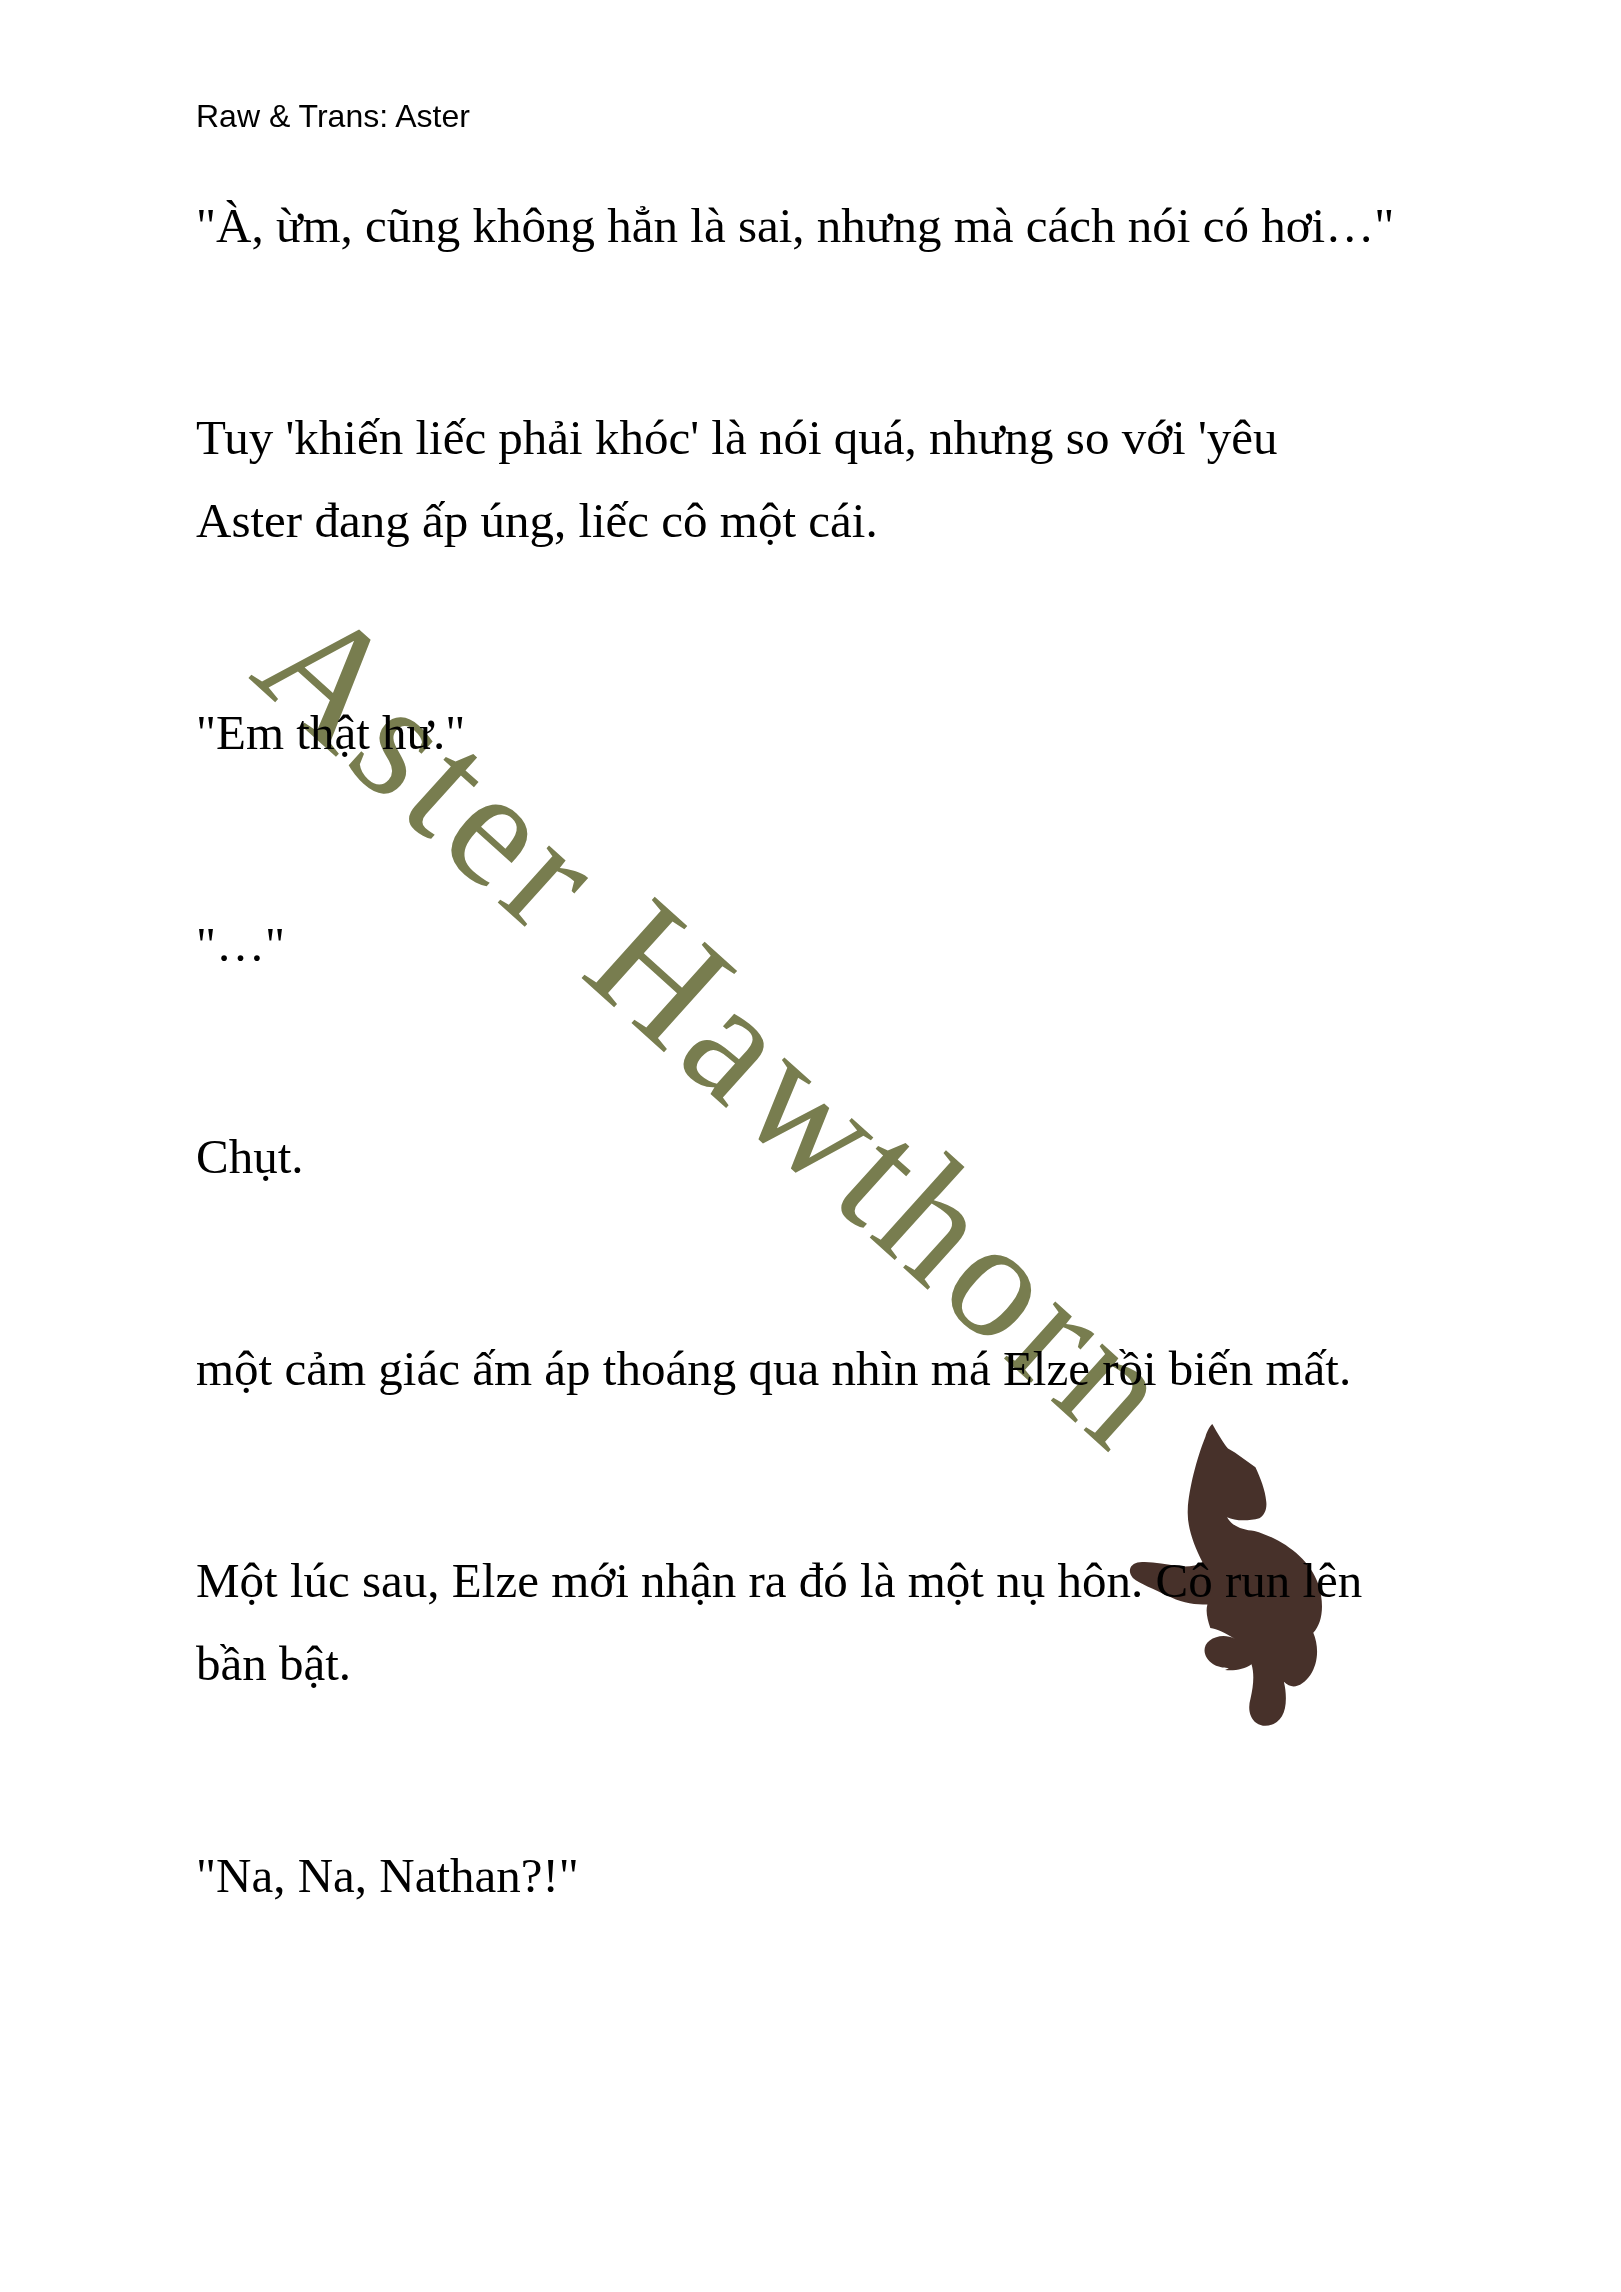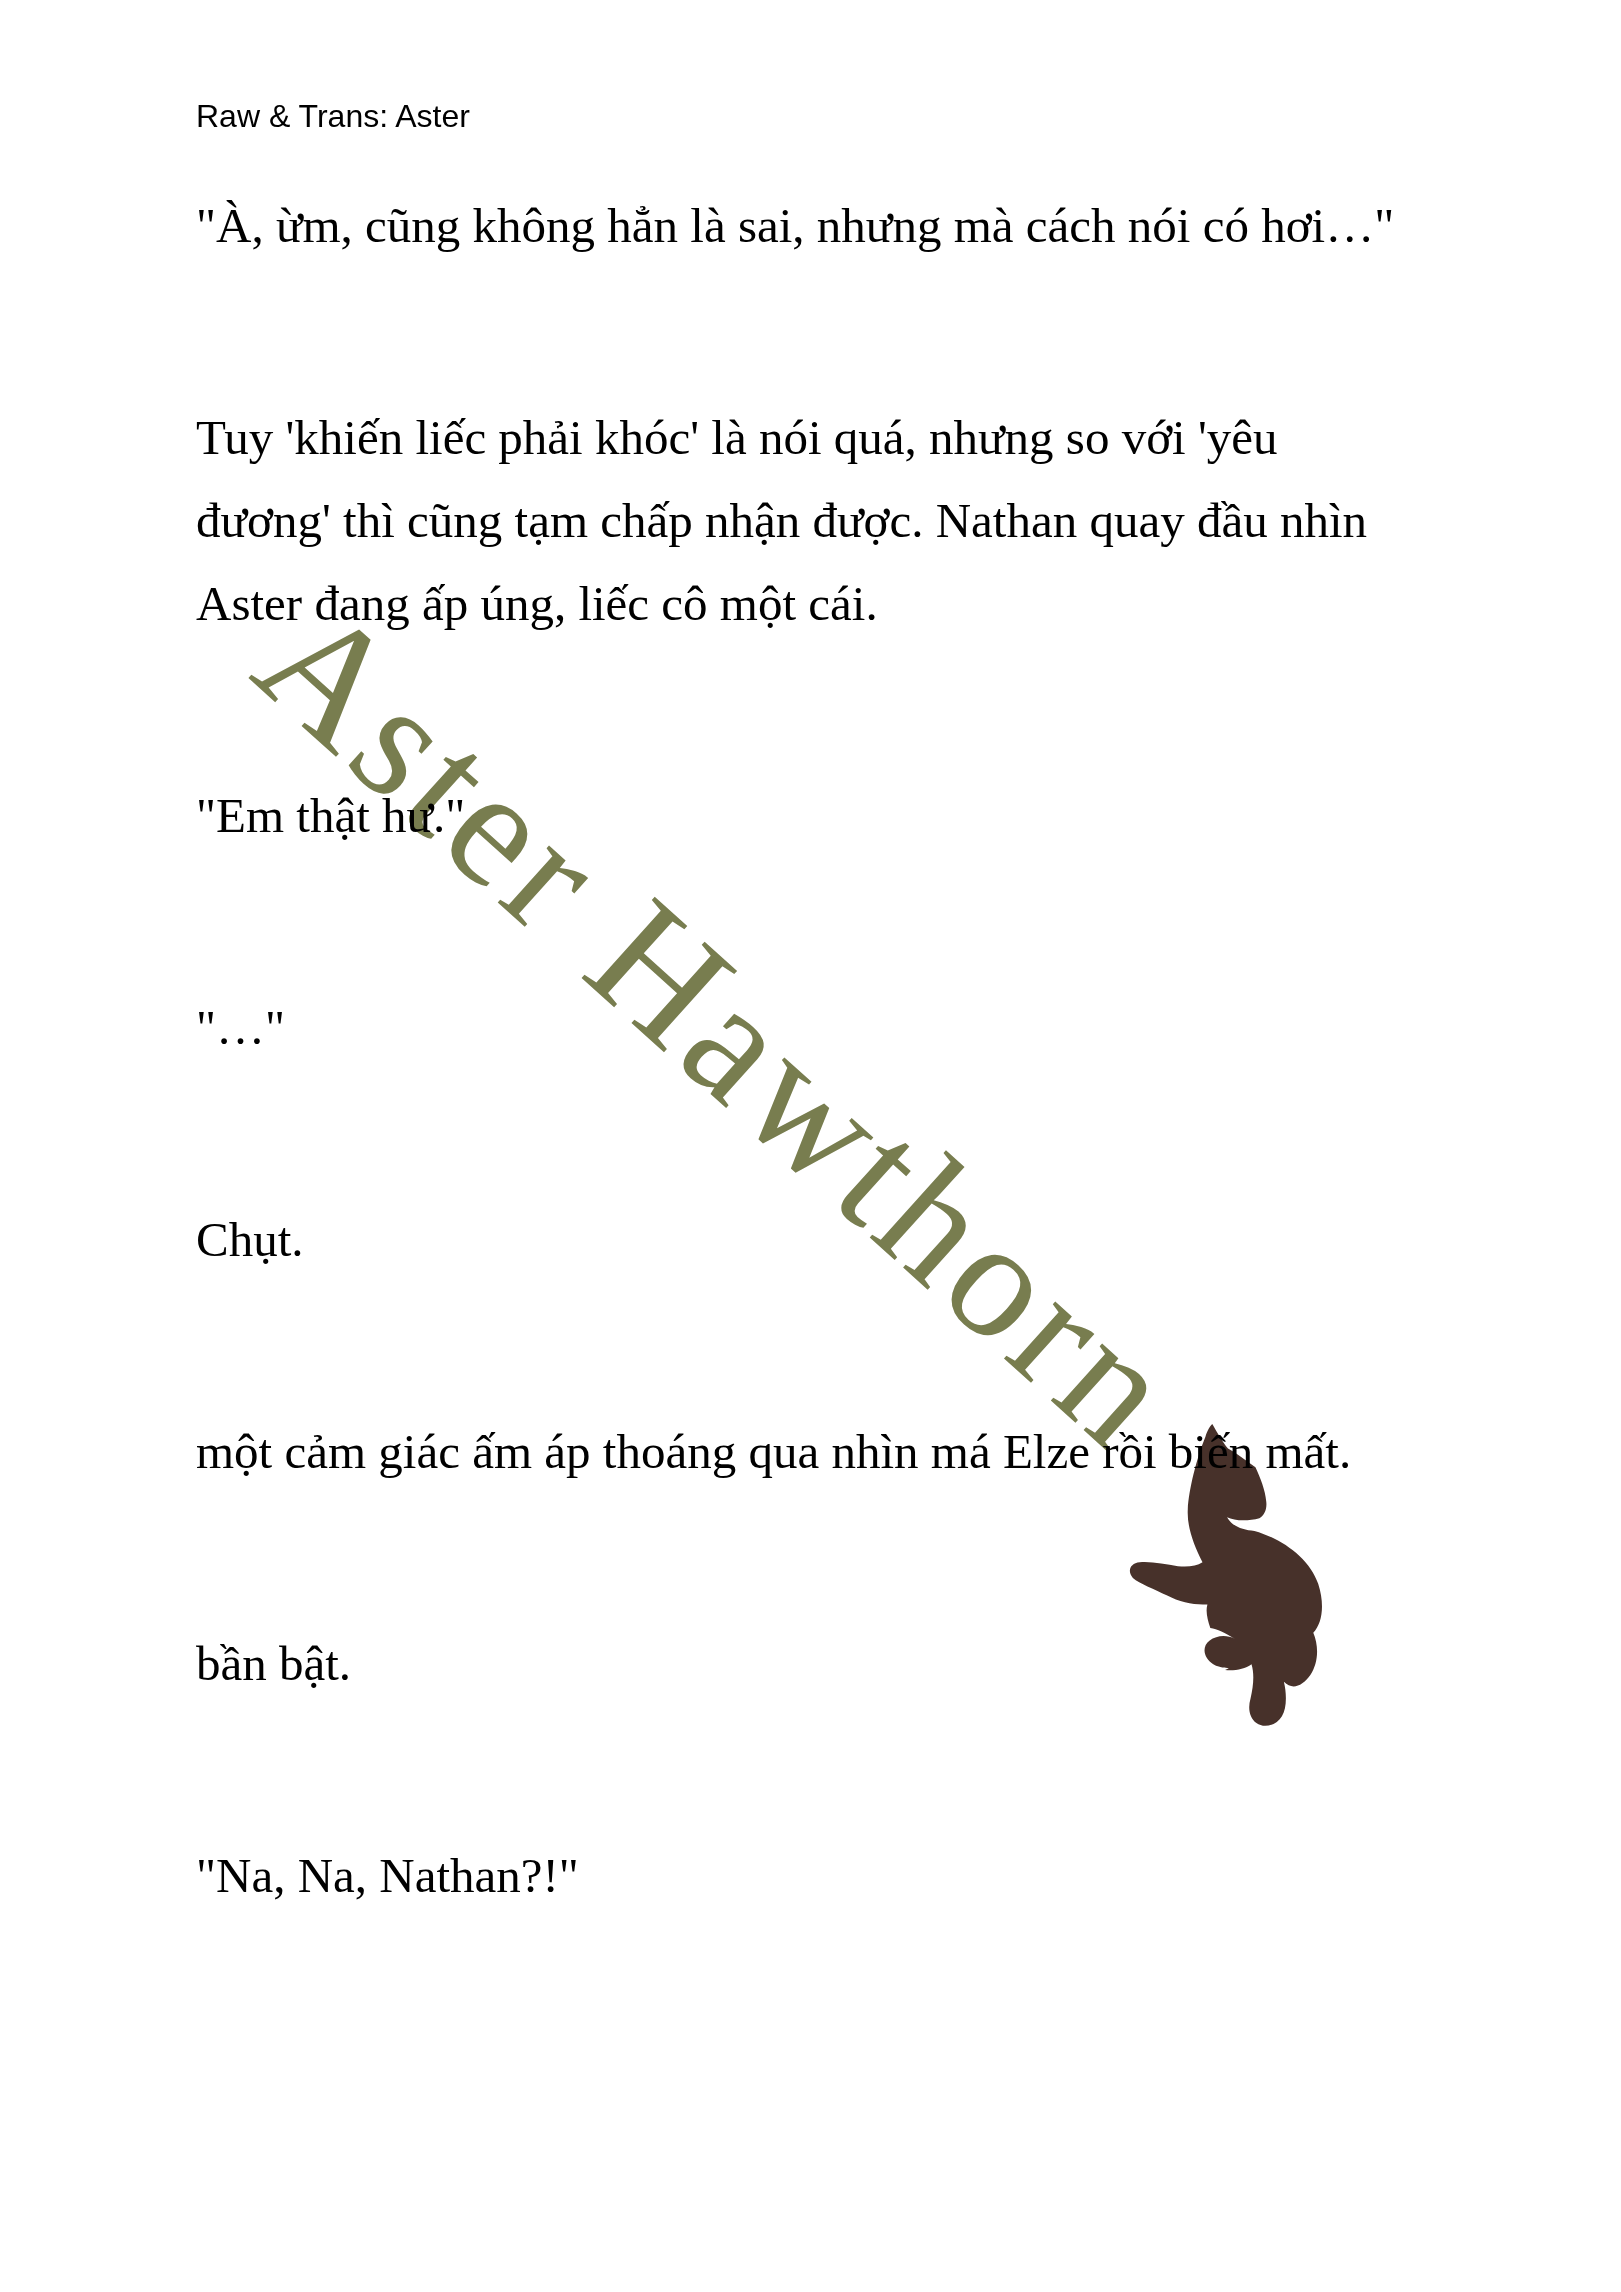--- a/index.html
+++ b/index.html
@@ -93,41 +93,41 @@
   <div class="doc">
 
     <div class="header">Raw &amp; Trans: Aster</div>
 
     <div class="para">
       <div class="line">"À, ừm, cũng không hẳn là sai, nhưng mà cách nói có hơi…"</div>
     </div>
 
     <div class="para">
       <div class="line">Tuy 'khiến liếc phải khóc' là nói quá, nhưng so với 'yêu</div>
-      <div class="line">đương' thì cũng tạm chấp nhận được. Nathan quay đầu nhìn</div>
       <div class="line">Aster đang ấp úng, liếc cô một cái.</div>
     </div>
 
     <div class="para">
       <div class="line">"Em thật hư."</div>
     </div>
 
     <div class="para">
       <div class="line">"…"</div>
     </div>
 
     <div class="para">
       <div class="line">Chụt.</div>
     </div>
 
     <div class="para">
       <div class="line">một cảm giác ấm áp thoáng qua nhìn má Elze rồi biến mất.</div>
     </div>
 
     <div class="para">
+      <div class="line">Một lúc sau, Elze mới nhận ra đó là một nụ hôn. Cô run lên</div>
       <div class="line">bần bật.</div>
     </div>
 
     <div class="para">
       <div class="line">"Na, Na, Nathan?!"</div>
     </div>
 
   </div>
 </div>
 

